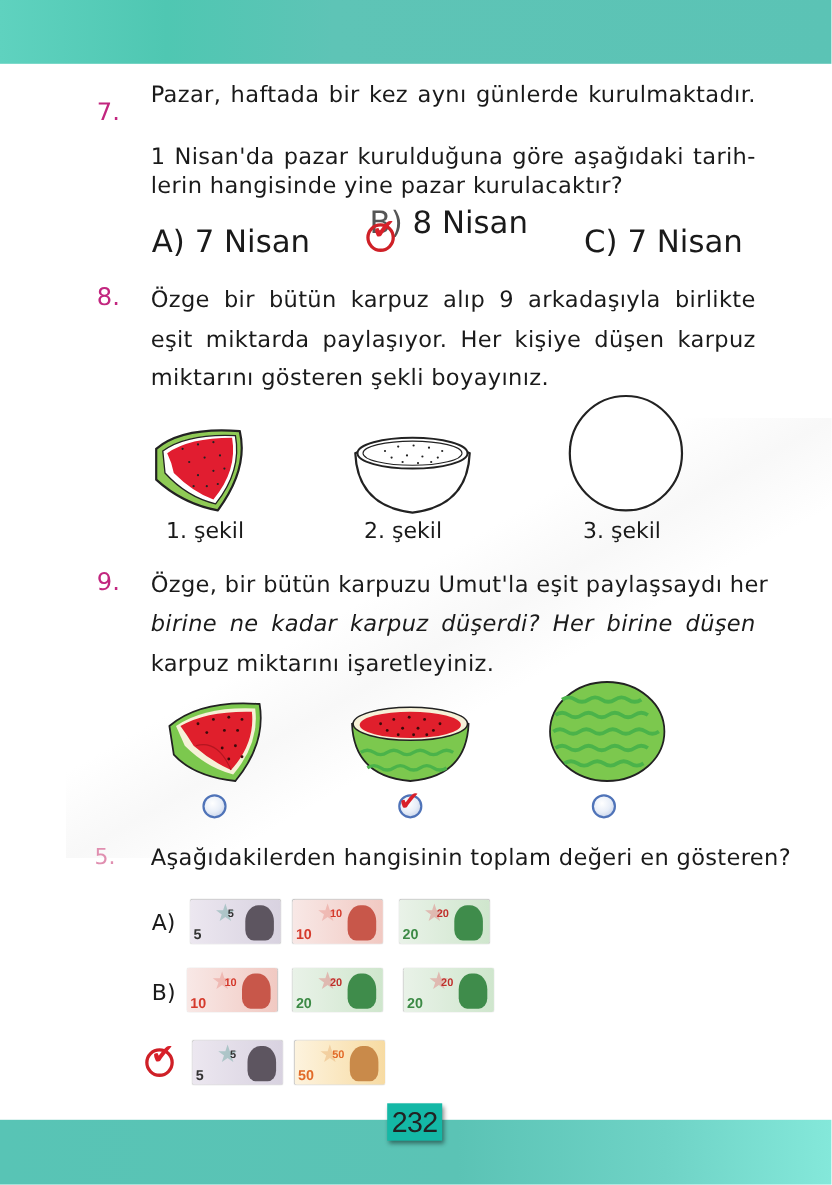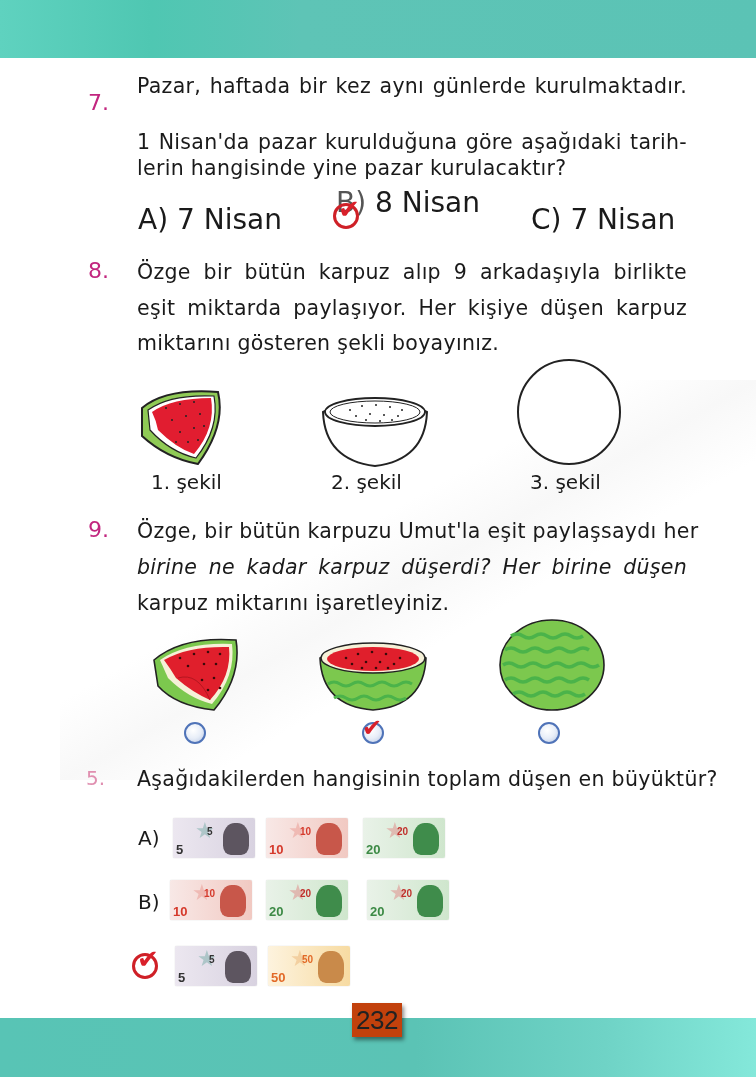--- a/index.html
+++ b/index.html
@@ -12,21 +12,21 @@
   .top-band {
     position:absolute; left:0; top:0; width:756px; height:58px;
     background:linear-gradient(90deg,#5fd2bf 0%,#4fc7b2 20%,#5ec4b6 40%,#5bc3b5 100%);
   }
   .bottom-band {
     position:absolute; left:0; top:1018px; width:756px; height:59px;
     background:linear-gradient(90deg,#58c4b5 0%,#5bc3b5 55%,#6fd3c6 80%,#84e8da 100%);
   }
   .page-number {
     position:absolute; left:352px; top:1003px; width:50px; height:34px;
-    background:#c2410c; box-shadow:2px 3px 4px rgba(0,0,0,0.45);
+    background:#14b8a6; box-shadow:2px 3px 4px rgba(0,0,0,0.45);
     font-family:"Liberation Sans", sans-serif; font-size:26px; line-height:34px;
     text-align:center; color:#222; letter-spacing:-0.5px;
   }
   .q-num {
     position:absolute; font-size:22px; color:#c2267f; font-weight:normal;
   }
   .q-line {
     position:absolute; left:137px; width:550px; font-size:20.5px; line-height:36px;
     text-align:justify; text-align-last:justify; white-space:nowrap; letter-spacing:0.3px;
   }
@@ -213,21 +213,21 @@
   </svg>
 
   <div class="radio" style="left:184px;top:722px;"></div>
   <div class="radio" style="left:362px;top:722px;"></div>
   <div class="check-mark" style="left:362px;top:716px;font-size:24px;">✔</div>
   <div class="radio" style="left:538px;top:722px;"></div>
 </section>
 
 <section>
   <div class="q-num" style="left:86px;top:766px;color:#e08fb0;font-size:20px;">5.</div>
-  <div class="q-line last" style="top:761px;">Aşağıdakilerden hangisinin toplam düşen en büyüktür?</div>
+  <div class="q-line last" style="top:761px;">Aşağıdakilerden hangisinin toplam değeri en gösteren?</div>
 
   <div class="opt-label" style="left:138px;top:826px;">A)</div>
   <div class="banknote" style="left:173px;top:818px;background:linear-gradient(90deg,#ece7f0,#d8d2e0);">
     <span class="star" style="color:#6aa7a0;">★</span>
     <span class="den-mid" style="color:#333;">5</span>
     <span class="den" style="color:#333;">5</span>
     <span class="face" style="background:#5d5560;"></span>
   </div>
   <div class="banknote" style="left:266px;top:818px;background:linear-gradient(90deg,#f8e8e6,#f1c9c2);">
     <span class="star" style="color:#e89088;">★</span>

